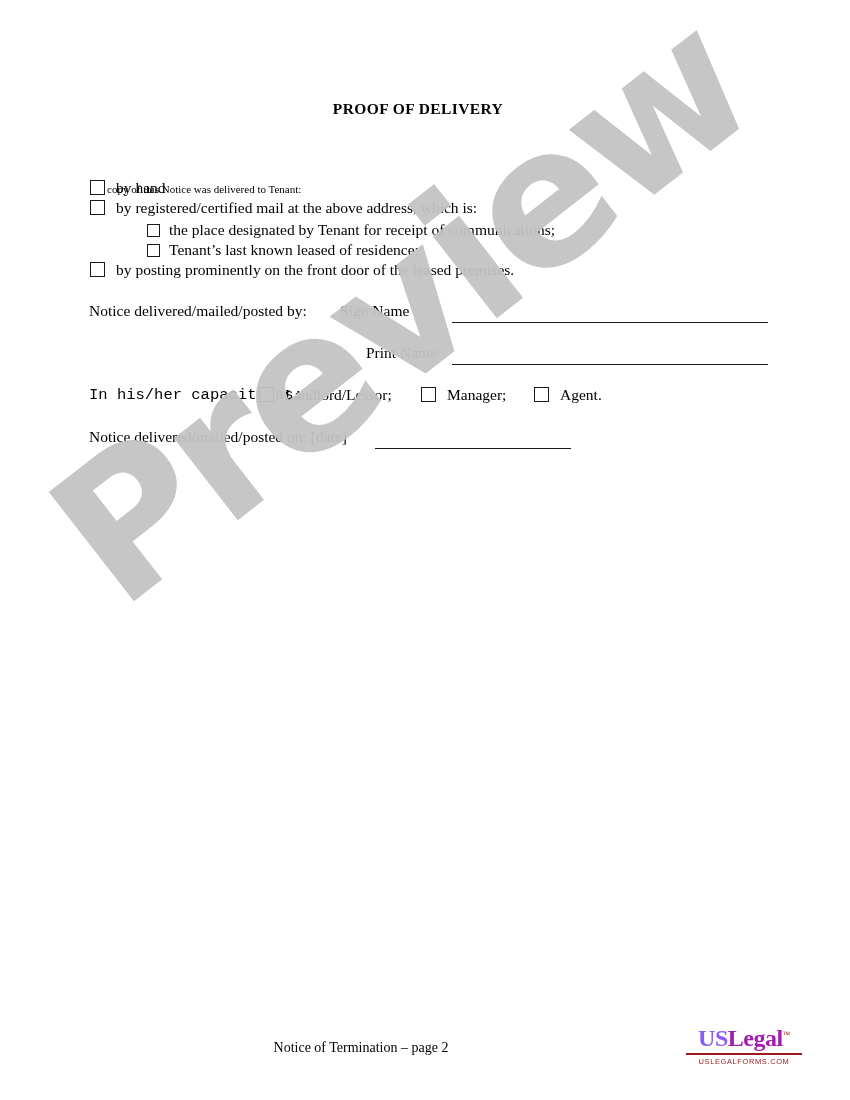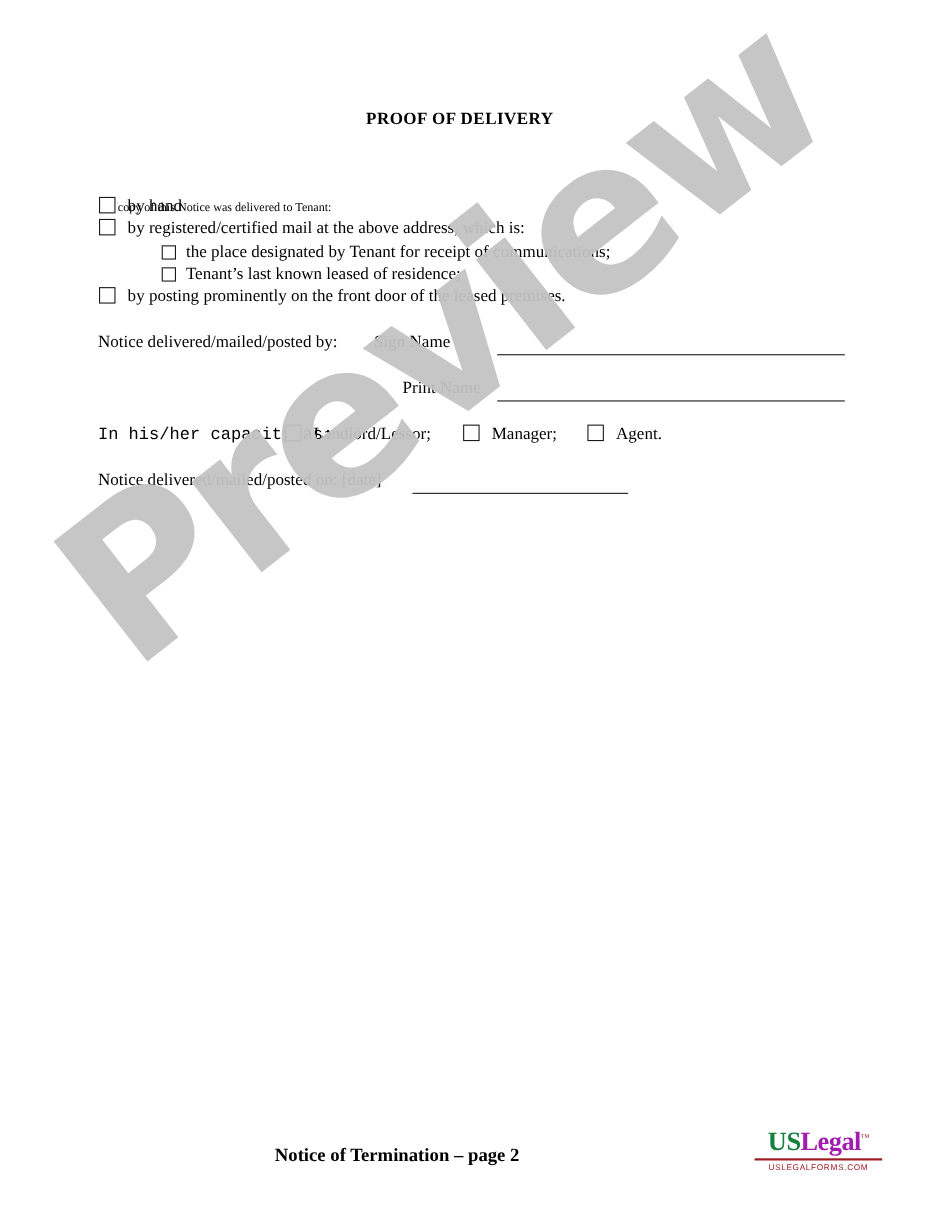--- a/index.html
+++ b/index.html
@@ -136,43 +136,42 @@
   .cap-manager  { left: 421px; top: 386px; }
   .cap-agent    { left: 534px; top: 386px; }
 
   
   .footer-text {
     position: absolute;
     left: 0;
     top: 1040px;
     width: 722px;
     text-align: center;
-    font-size: 17px;
-    font-weight: bold;
+    font-size: 14px;
   }
 
   
   .logo {
     position: absolute;
     right: 42px;
     top: 1025px;
     width: 128px;
     text-align: center;
     z-index: 6;
   }
   .logo-main {
     font-family: "Liberation Serif", serif;
     font-size: 24px;
     font-weight: bold;
     color: #9d1b20;
     letter-spacing: -0.5px;
     position: relative;
     display: inline-block;
   }
-  .logo-main .us { color: #15803d; }
+  .logo-main .us { color: #8b5cf6; }
   .logo-main .legal { color: #a21caf; }
   .logo-tm {
     font-size: 8px;
     vertical-align: super;
     font-weight: normal;
   }
   .logo-underline {
     width: 116px;
     height: 2px;
     background: #9d1b20;

